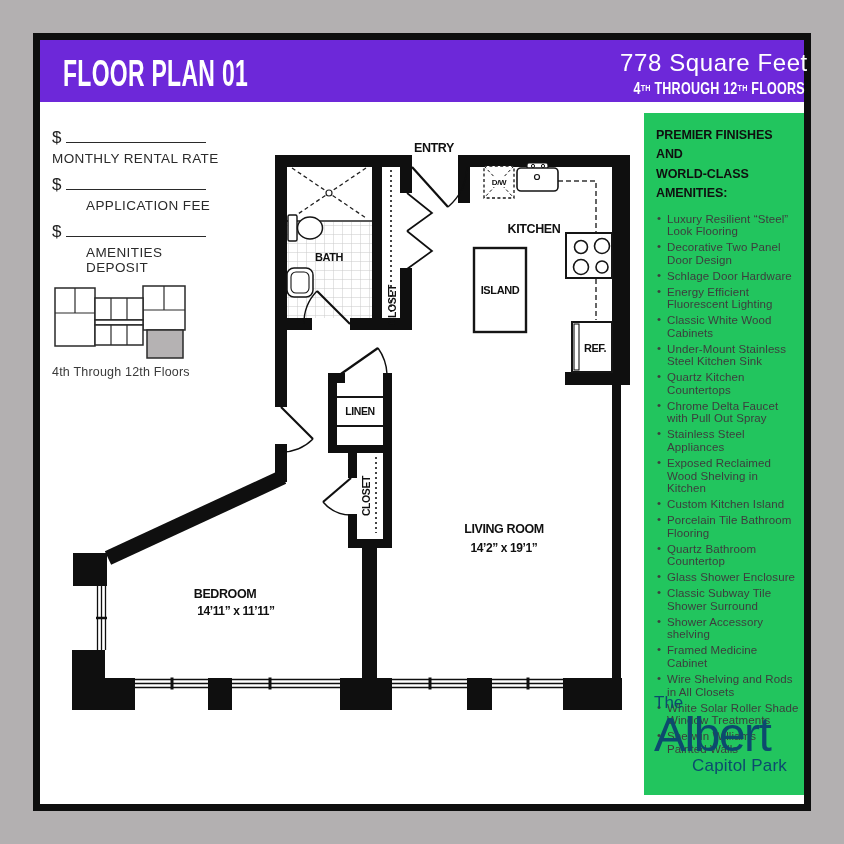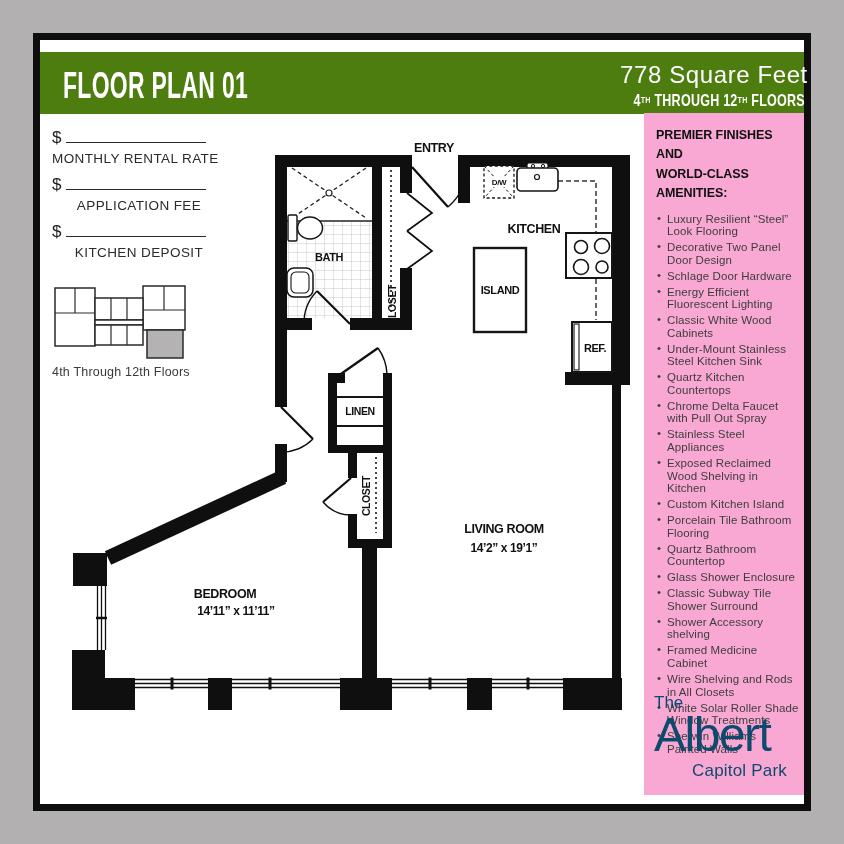--- a/index.html
+++ b/index.html
@@ -4,53 +4,53 @@
 <style>
   html,body{margin:0;padding:0;}
   body{
     width:844px;height:844px;position:relative;overflow:hidden;
     background:#b3b0b1;
     font-family:"Liberation Sans",sans-serif;
     -webkit-font-smoothing:antialiased;
   }
   .frame{position:absolute;left:33px;top:33px;width:764px;height:764px;background:#fff;border:7px solid #0e0e0e;}
   
-  .topbar{position:absolute;left:40px;top:52px;width:764px;height:62px;background:#4d7c0f;color:#fff;}
+  .topbar{position:absolute;left:40px;top:40px;width:764px;height:62px;background:#6d28d9;color:#fff;}
   .topbar-title{position:absolute;left:23px;top:13px;font-size:37px;font-weight:bold;white-space:nowrap;
     transform:scaleX(.62);transform-origin:0 0;letter-spacing:.5px;}
   .topbar-right{position:absolute;left:568px;top:9px;width:212px;text-align:center;}
   .sqft{font-size:24px;letter-spacing:.6px;}
   .floors{font-size:16.5px;font-weight:bold;margin-top:2px;white-space:nowrap;
     transform:scaleX(.76);transform-origin:50% 0;letter-spacing:.3px;}
   .floors .sm{font-size:9.5px;vertical-align:3.5px;}
   
   .price-group{position:absolute;left:52px;width:170px;}
   .price-row{white-space:nowrap;}
   .dollar{font-size:17px;color:#222;}
   .blank{display:inline-block;width:140px;height:13px;border-bottom:1.6px solid #2a2a2a;margin-left:5px;}
   .price-label{font-size:13.5px;color:#2b2b2b;letter-spacing:.4px;margin-top:3px;}
-  .price-label.centered{width:142px;margin-left:16px;text-align:center;}
+  .price-label.centered{width:142px;margin-left:34px;text-align:left;}
   
   .keyplan{position:absolute;left:44px;top:280px;}
   .keyplan-caption{position:absolute;left:52px;top:365px;font-size:12.5px;color:#3a3a3a;letter-spacing:.2px;}
   
   .plan-svg{position:absolute;left:0;top:0;}
   .plan-label{font-family:"Liberation Sans",sans-serif;font-weight:bold;fill:#101010;letter-spacing:-.4px;}
   
-  .sidebar{position:absolute;left:644px;top:113px;width:160px;height:682px;background:#f9a8d4;
+  .sidebar{position:absolute;left:644px;top:113px;width:160px;height:682px;background:#22c55e;
     box-sizing:border-box;padding:13px 5px 0 12px;}
   .am-head{font-size:12.5px;font-weight:bold;color:#0f0f0f;line-height:1.55;letter-spacing:-.1px;}
   ul.am{list-style:none;margin:9px 0 0 0;padding:0;}
   ul.am li{font-size:11.5px;line-height:1.09;color:#3d3d3d;margin-bottom:3.5px;padding-left:11px;position:relative;letter-spacing:.1px;}
   ul.am li::before{content:"\2022";position:absolute;left:1px;top:-1px;color:#3d3d3d;}
   
   .logo{position:absolute;left:654px;top:693px;width:133px;color:#0c4a6e;font-family:Liberation Sans, sans-serif;}
   .logo-the{font-size:17px;}
   .logo-name{font-size:48px;line-height:.88;letter-spacing:-1.5px;margin-top:1px;}
-  .logo-tag{font-size:17px;text-align:right;margin-top:5px;letter-spacing:.2px;}
+  .logo-tag{font-size:17px;text-align:right;letter-spacing:.2px;}
 </style>
 </head>
 <body>
 
 <div class="frame"></div>
 
 <div class="topbar">
   <div class="topbar-title">FLOOR PLAN 01</div>
   <div class="topbar-right">
     <div class="sqft">778 Square Feet</div>
@@ -61,21 +61,21 @@
 <div class="price-group" style="top:128px">
   <div class="price-row"><span class="dollar">$</span><span class="blank"></span></div>
   <div class="price-label">MONTHLY RENTAL RATE</div>
 </div>
 <div class="price-group" style="top:175px">
   <div class="price-row"><span class="dollar">$</span><span class="blank"></span></div>
   <div class="price-label centered">APPLICATION FEE</div>
 </div>
 <div class="price-group" style="top:222px">
   <div class="price-row"><span class="dollar">$</span><span class="blank"></span></div>
-  <div class="price-label centered">KITCHEN DEPOSIT</div>
+  <div class="price-label centered">AMENITIES DEPOSIT</div>
 </div>
 
 <svg class="keyplan" width="150" height="84" viewBox="0 0 150 84">
   <g fill="#ffffff" stroke="#2a2a2a" stroke-width="1.5">
     <rect x="11" y="8" width="40" height="58"></rect>
     <rect x="99" y="6" width="42" height="44"></rect>
     <rect x="51" y="18" width="48" height="22"></rect>
     <rect x="51" y="40" width="48" height="5"></rect>
     <rect x="51" y="45" width="48" height="20"></rect>
   </g>

